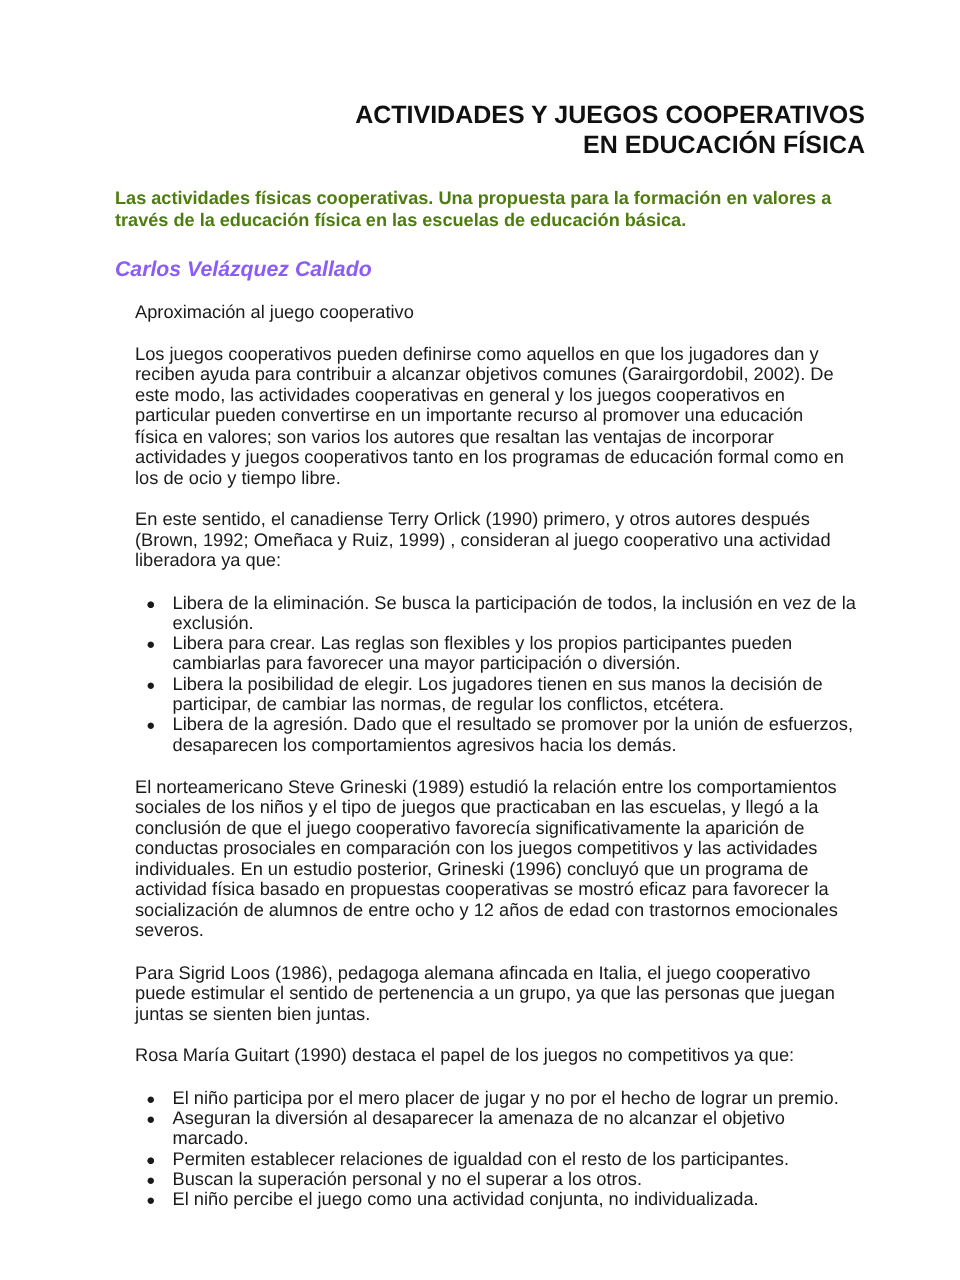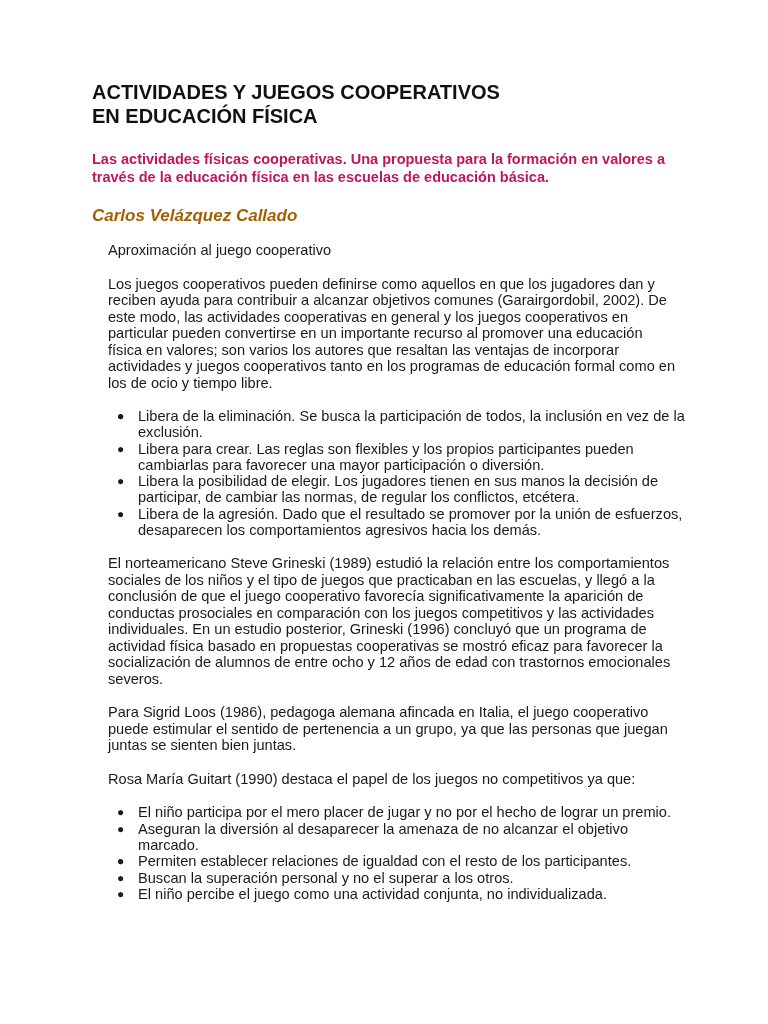--- a/index.html
+++ b/index.html
@@ -1,23 +1,23 @@
 <!DOCTYPE html>
 <html><head>
 <meta charset="utf-8">
 <style>
   html, body { margin: 0; padding: 0; background: #ffffff; }
   body { width: 768px; height: 1024px; overflow: hidden; position: relative;
          font-family: "Liberation Sans", sans-serif; color: #1a1a1a; }
   .page { position: absolute; left: 92px; top: 80px; width: 600px; }
-  .title { text-align: left; font-weight: bold; font-size: 20px; line-height: 24px;
+  .title { text-align: right; font-weight: bold; font-size: 20px; line-height: 24px;
            color: #111; margin: 0; }
-  .subtitle { color: #be185d; font-weight: bold; font-size: 14.5px; line-height: 18px;
+  .subtitle { color: #4d7c0f; font-weight: bold; font-size: 14.5px; line-height: 18px;
               margin: 22px 0 0 0; }
-  .author { color: #a16207; font-weight: bold; font-style: italic; font-size: 17px;
+  .author { color: #8b5cf6; font-weight: bold; font-style: italic; font-size: 17px;
             line-height: 20px; margin: 20px 0 0 0; }
   p.body { font-size: 14.6px; line-height: 16.5px; margin: 16px; }
   .section-heading { margin-top: 18px; }
   .para { margin-top: 17px !important; }
   ul.bullets { list-style: none; margin: 17px 0 0 0; padding: 0; }
   ul.bullets li { position: relative; padding-left: 46px; font-size: 14.6px; line-height: 16.3px; }
   ul.bullets li .bullet { position: absolute; left: 25px; top: 0; font-size: 12px; }
 </style>
 </head>
 <body>
@@ -27,20 +27,21 @@
     <div>ACTIVIDADES Y JUEGOS COOPERATIVOS</div>
     <div>EN EDUCACIÓN FÍSICA</div>
   </h1>
 
   <p class="subtitle">Las actividades físicas cooperativas. Una propuesta para la formación en valores a través de la educación física en las escuelas de educación básica.</p>
   <p class="author">Carlos Velázquez Callado</p>
 
   <p class="body section-heading">Aproximación al juego cooperativo</p>
 
   <p class="body para">Los juegos cooperativos pueden definirse como aquellos en que los jugadores dan y reciben ayuda para contribuir a alcanzar objetivos comunes (Garairgordobil, 2002). De este modo, las actividades cooperativas en general y los juegos cooperativos en particular pueden convertirse en un importante recurso al promover una educación física en valores; son varios los autores que resaltan las ventajas de incorporar actividades y juegos cooperativos tanto en los programas de educación formal como en los de ocio y tiempo libre.</p>
+  <p class="body para">En este sentido, el canadiense Terry Orlick (1990) primero, y otros autores después (Brown, 1992; Omeñaca y Ruiz, 1999) , consideran al juego cooperativo una actividad liberadora ya que:</p>
 
   <ul class="bullets">
     <li><span class="bullet">●</span></li>
     <li><span class="bullet">●</span><span>Libera de la eliminación. Se busca la participación de todos, la inclusión en vez de la exclusión.</span></li>
     <li><span class="bullet">●</span><span>Libera para crear. Las reglas son flexibles y los propios participantes pueden cambiarlas para favorecer una mayor participación o diversión.</span></li>
     <li><span class="bullet">●</span><span>Libera la posibilidad de elegir. Los jugadores tienen en sus manos la decisión de participar, de cambiar las normas, de regular los conflictos, etcétera.</span></li>
     <li><span class="bullet">●</span><span>Libera de la agresión. Dado que el resultado se promover por la unión de esfuerzos, desaparecen los comportamientos agresivos hacia los demás.</span></li>
   </ul>
 
   <p class="body para">El norteamericano Steve Grineski (1989) estudió la relación entre los comportamientos sociales de los niños y el tipo de juegos que practicaban en las escuelas, y llegó a la conclusión de que el juego cooperativo favorecía significativamente la aparición de conductas prosociales en comparación con los juegos competitivos y las actividades individuales. En un estudio posterior, Grineski (1996) concluyó que un programa de actividad física basado en propuestas cooperativas se mostró eficaz para favorecer la socialización de alumnos de entre ocho y 12 años de edad con trastornos emocionales severos.</p>

